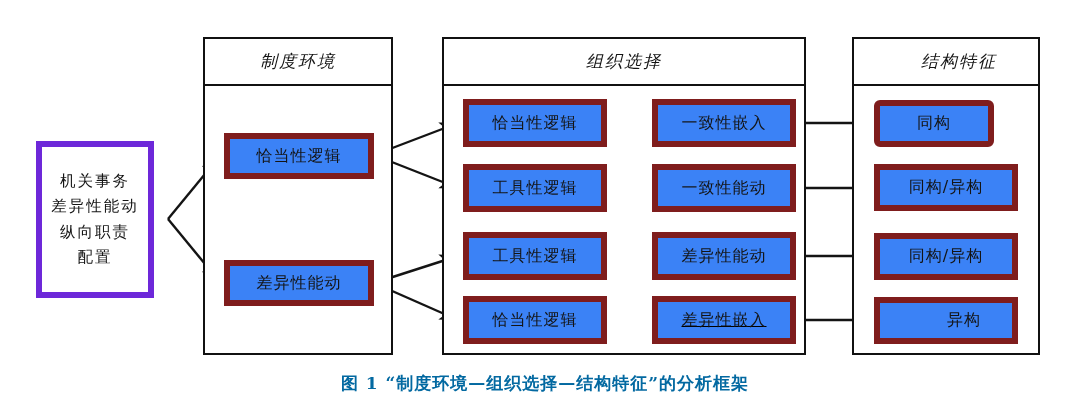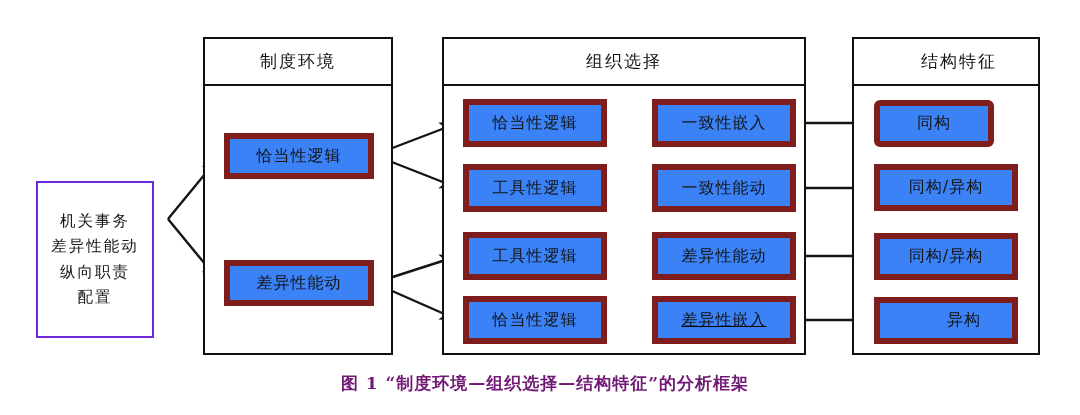--- a/index.html
+++ b/index.html
@@ -45,41 +45,41 @@
     border-bottom: 2.5px solid #111111;
     display: flex;
     align-items: center;
     justify-content: center;
   }
   .col-header-label {
     font-size: 17px;
     color: #141414;
     letter-spacing: 2px;
     font-family: "DejaVu Sans", "Liberation Sans", sans-serif;
+    font-style: italic;
   }
 
   .node-label {
     font-size: 16px;
     color: #141414;
     letter-spacing: 1px;
     line-height: 1.15;
     white-space: nowrap;
   }
 
   
   #source-box {
     position: absolute;
     box-sizing: border-box;
-    border: 2px solid #6d28d9;
+    border: 6px solid #6d28d9;
     background: #fff;
     display: flex;
     flex-direction: column;
     align-items: center;
     justify-content: center;
-    margin-top: 40px;
   }
   #source-box .line {
     font-size: 15.5px;
     color: #141414;
     letter-spacing: 2px;
     line-height: 1.62;
     white-space: nowrap;
   }
 
   
@@ -95,21 +95,21 @@
   
   #caption {
     position: absolute;
     left: 10px;
     right: 0;
     top: 372px;
     text-align: center;
     font-family: "DejaVu Serif", "Liberation Serif", serif;
     font-weight: bold;
     font-size: 17px;
-    color: #701a75;
+    color: #0369a1;
     letter-spacing: 1px;
   }
 </style>
 </head>
 <body>
 
 <div id="canvas">
 
   <svg id="arrows" viewBox="0 0 1080 415" xmlns="http://www.w3.org/2000/svg">
     <defs>

